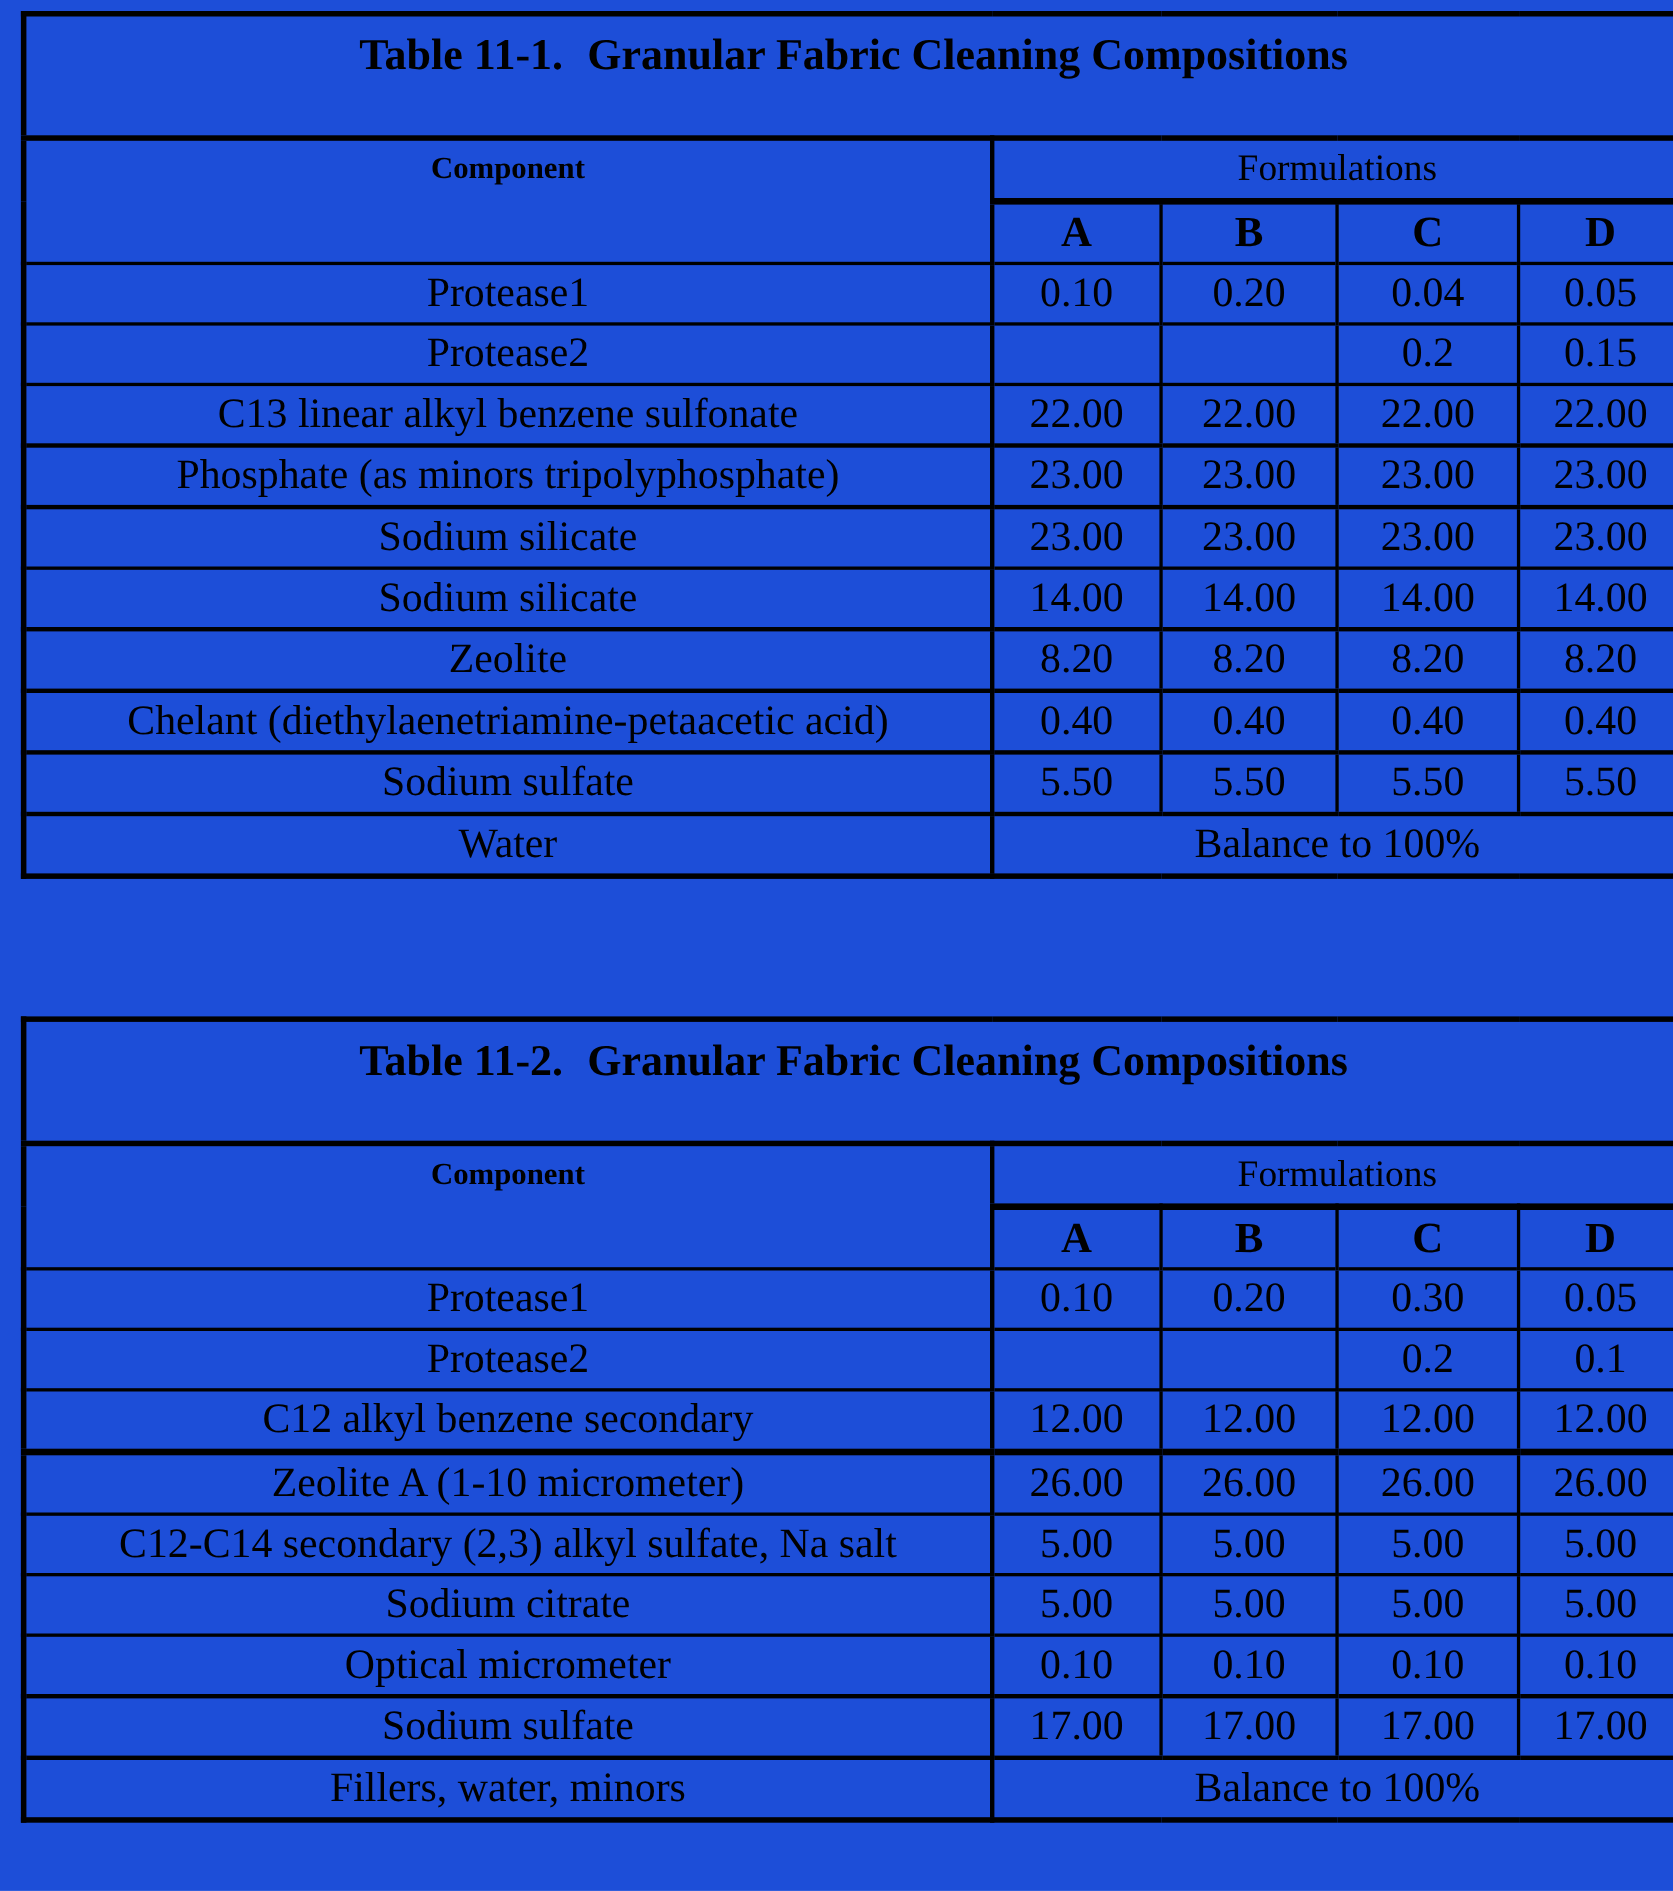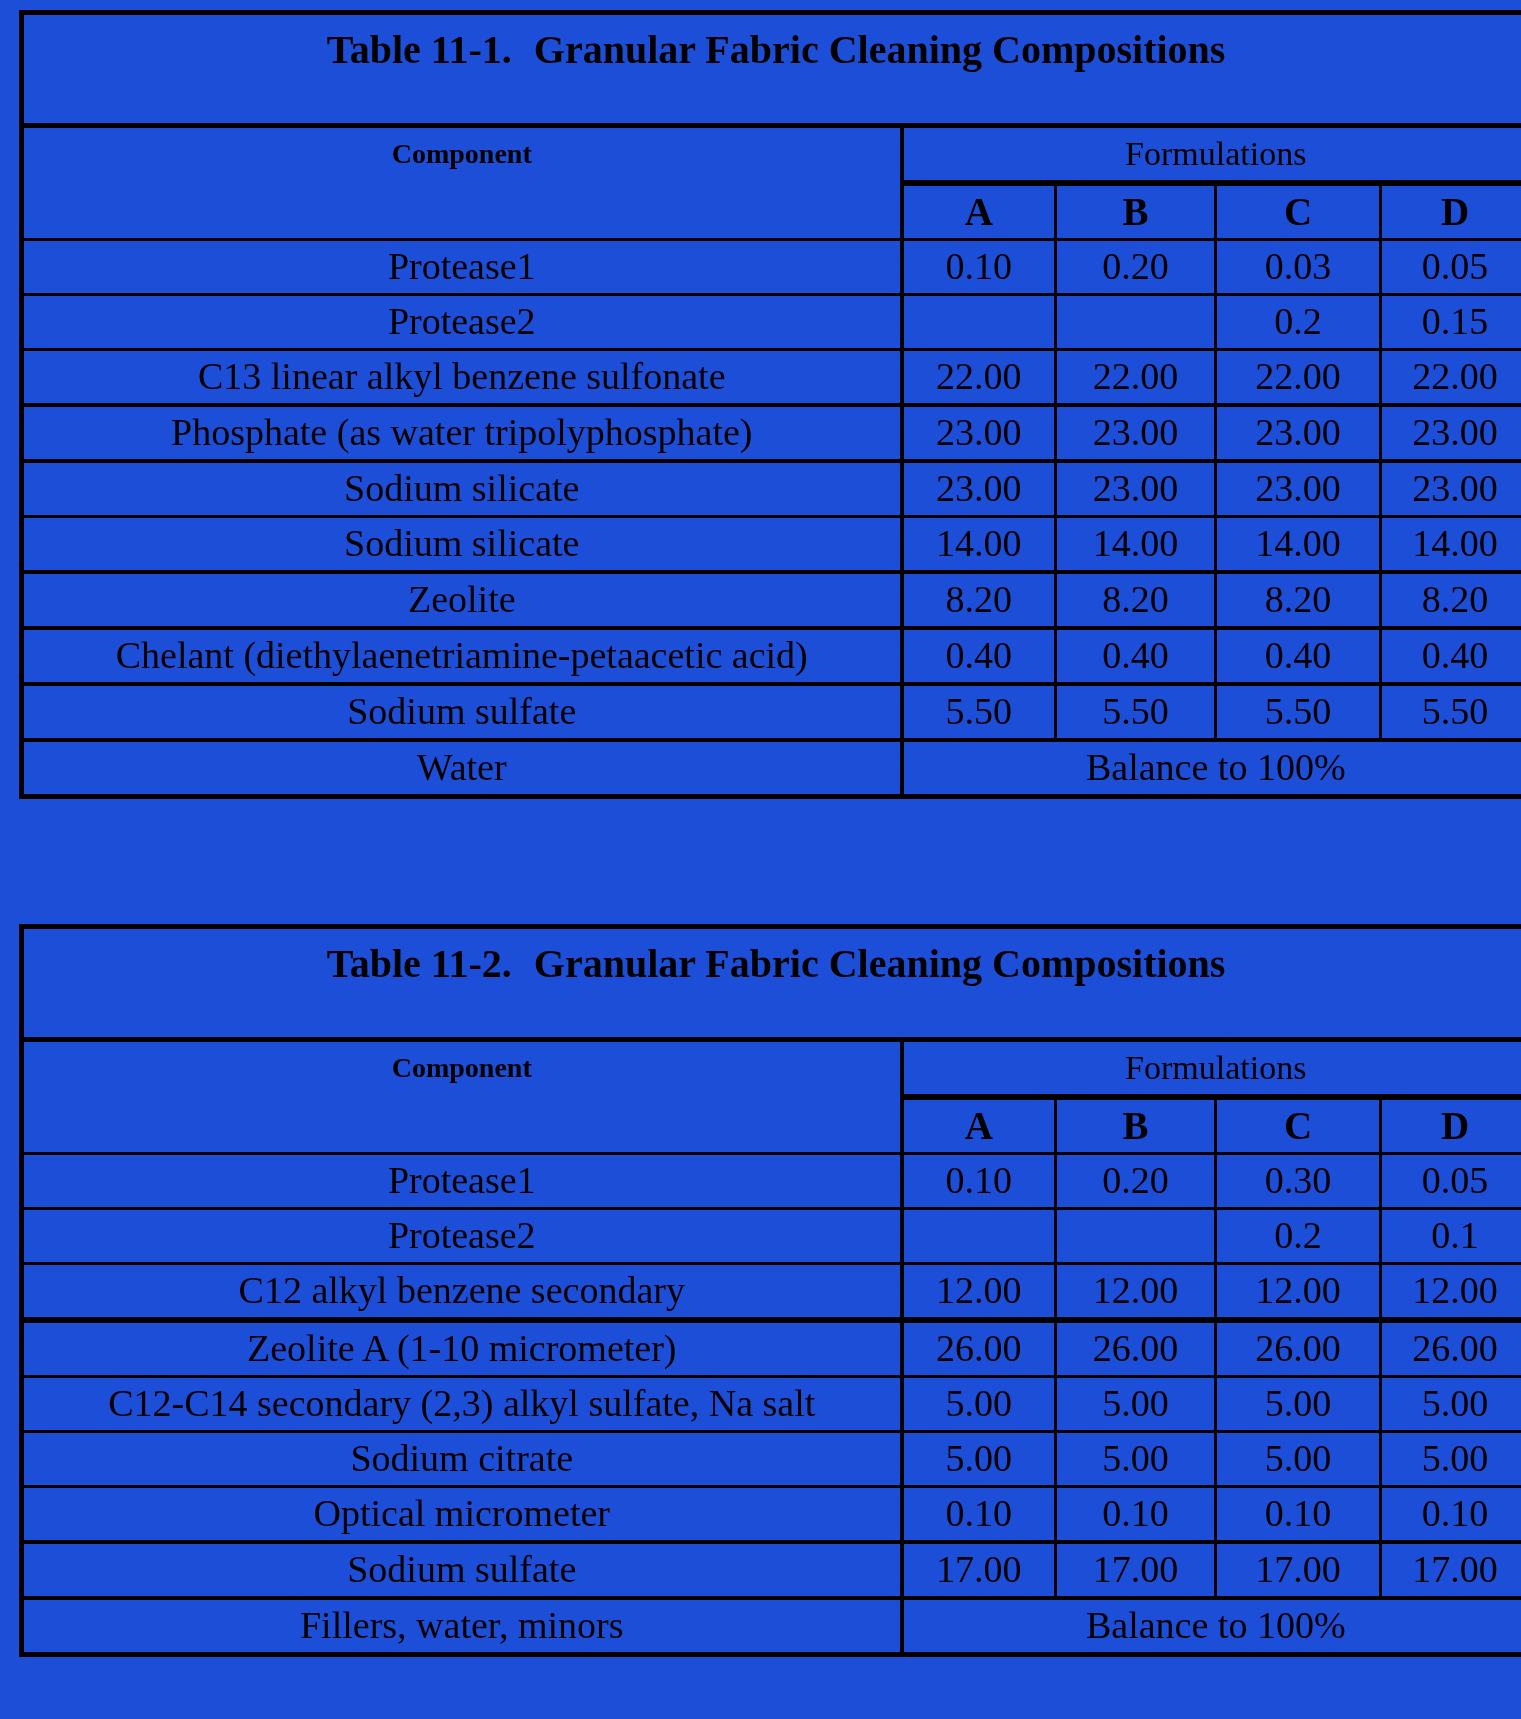--- a/index.html
+++ b/index.html
@@ -121,39 +121,39 @@
         <td class="col-head">B</td>
         <td class="col-head">C</td>
         <td class="col-head">D</td>
       </tr>
     </thead>
     <tbody>
         <tr>
           <td>Protease1</td>
           <td>0.10</td>
           <td>0.20</td>
-          <td>0.03</td>
+          <td>0.04</td>
           <td>0.05</td>
         </tr>
         <tr>
           <td>Protease2</td>
           <td></td>
           <td></td>
           <td>0.2</td>
           <td>0.15</td>
         </tr>
         <tr>
           <td>C13 linear alkyl benzene sulfonate</td>
           <td>22.00</td>
           <td>22.00</td>
           <td>22.00</td>
           <td>22.00</td>
         </tr>
         <tr>
-          <td>Phosphate (as water tripolyphosphate)</td>
+          <td>Phosphate (as minors tripolyphosphate)</td>
           <td>23.00</td>
           <td>23.00</td>
           <td>23.00</td>
           <td>23.00</td>
         </tr>
         <tr>
           <td>Sodium silicate</td>
           <td>23.00</td>
           <td>23.00</td>
           <td>23.00</td>

